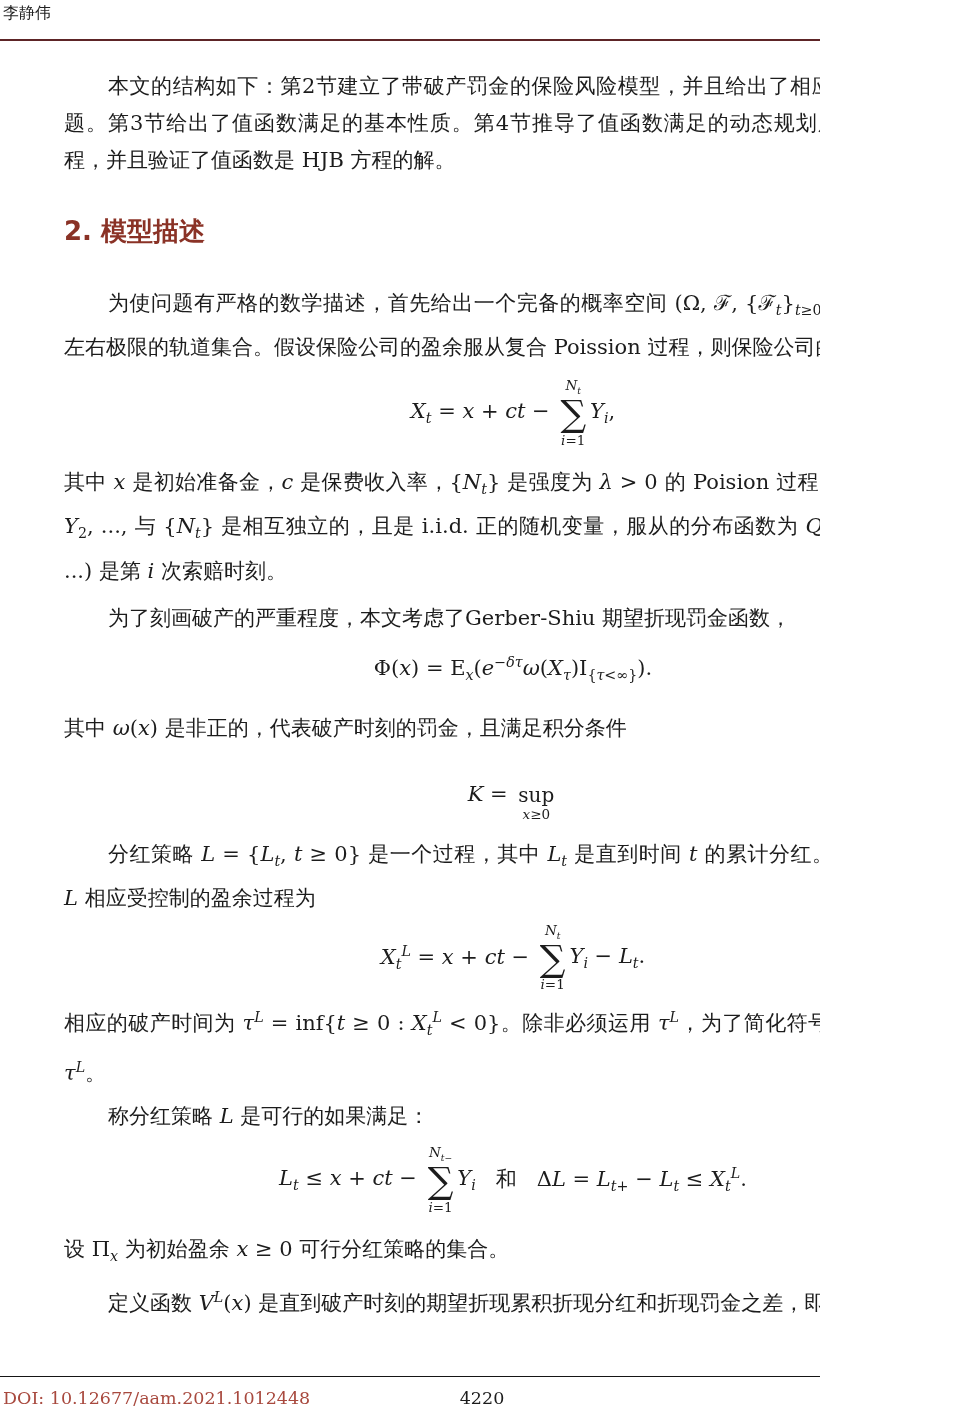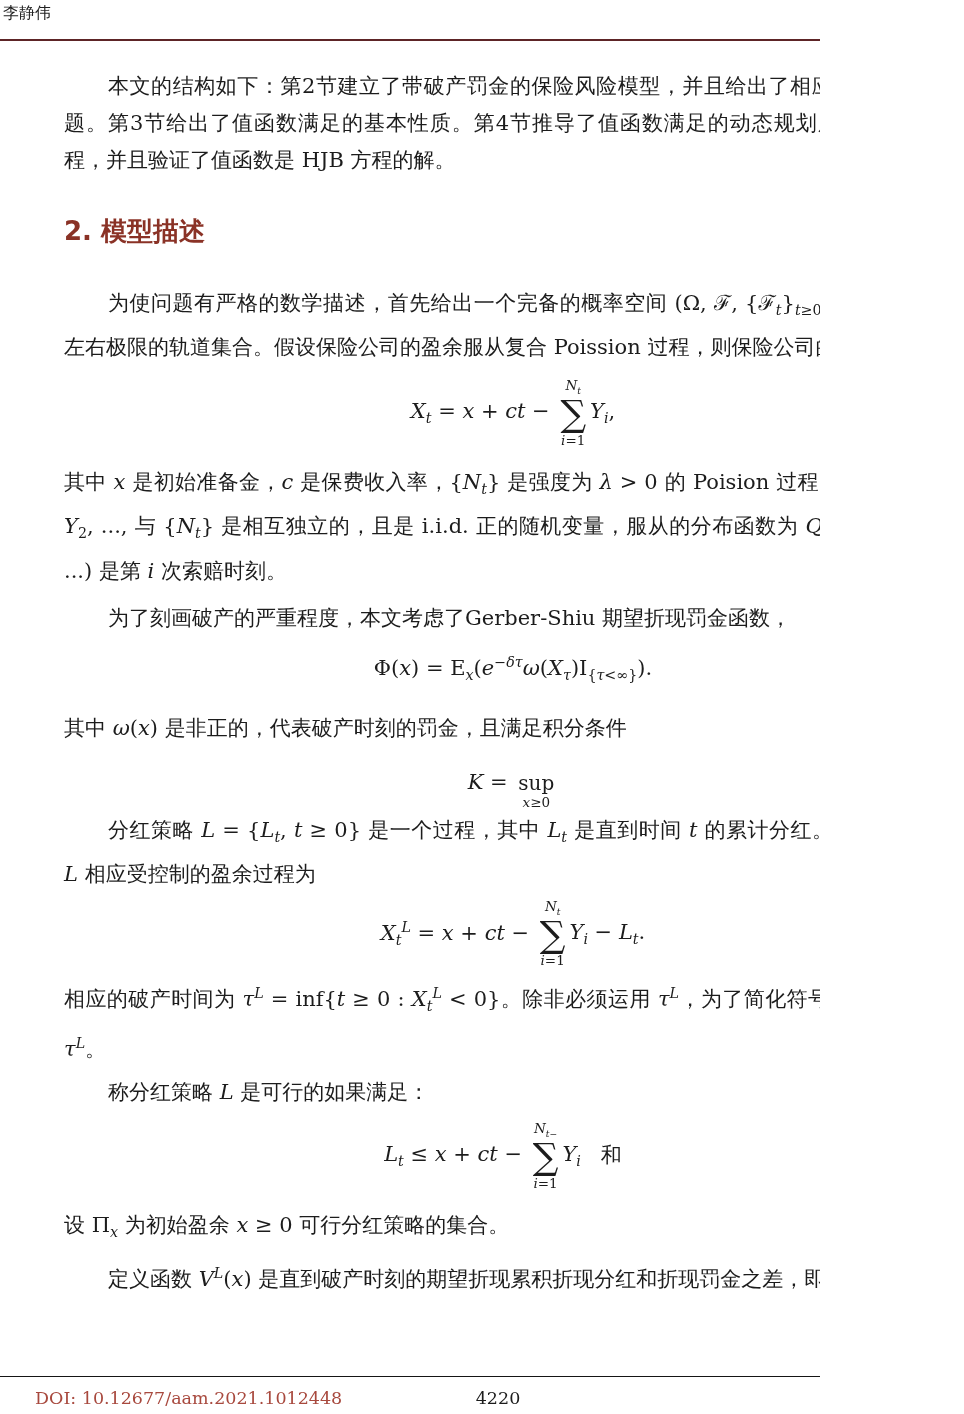--- a/index.html
+++ b/index.html
@@ -46,21 +46,21 @@
   
   .eqrow{
     position:relative;display:flex;justify-content:center;align-items:center;
     font-size:21px;line-height:1.3;text-align:center;text-indent:0;
   }
   .eqrow .m{white-space:pre-wrap;}
   .eqnum{position:absolute;right:0;top:50%;transform:translateY(-50%);font-size:20px;font-style:normal;}
   .sum{display:inline-flex;flex-direction:column;align-items:center;line-height:1;margin:0 4px;}
   .sum .lim{font-size:13.5px;line-height:1.15;}
   .sum .sigma{font-size:36px;line-height:.95;padding:1px 0;}
-  .suplim{display:inline-flex;flex-direction:column;align-items:center;line-height:1.15;margin:0 4px;transform:translateY(9px);}
+  .suplim{display:inline-flex;flex-direction:column;align-items:center;line-height:1.15;margin:12px 4px;transform:translateY(9px);}
   .suplim .op{font-size:20px;}
   .suplim .lim{font-size:13.5px;}
   .conj{margin:0 20px;}
   .eq-pad-v{padding:6px 0;}
 
   sub{font-size:68%;}
   sup{font-size:68%;}
 
   
   .bullets{list-style:none;margin:0;padding:0 0 0 24px;}
@@ -69,21 +69,21 @@
 
   
   .footer{
     position:absolute;left:0;top:1376px;width:964px;
     border-top:1.5px solid #151515;
     box-sizing:border-box;
     padding:9px 3px 0 3px;
     display:flex;align-items:baseline;
     font-size:17.5px;
   }
-  .footer .left{flex:1 1 0;text-align:left;color:var(--accent);margin-left:32px;}
+  .footer .left{flex:1 1 0;text-align:left;color:var(--accent);}
   .footer .center{flex:0 0 auto;color:#1c1c1c;}
   .footer .right{flex:1 1 0;text-align:right;color:var(--accent);}
 </style>
 </head>
 <body>
 
 <div class="page">
 
   <div class="running-head">李静伟</div>
   <div class="head-rule"></div>
@@ -146,20 +146,21 @@
 
     <div class="eqrow mt4 eq-pad-v">
       <span class="m"><i>L</i><sub><i>t</i></sub> ≤ <i>x</i> + <i>ct</i> − </span>
       <span class="sum">
         <span class="lim"><i>N</i><sub><i>t</i>−</sub></span>
         <span class="sigma">∑</span>
         <span class="lim"><i>i</i>=1</span>
       </span>
       <span class="m"><i>Y</i><sub><i>i</i></sub></span>
       <span class="m conj">和</span>
+      <span class="m">Δ<i>L</i> = <i>L</i><sub><i>t</i>+</sub> − <i>L</i><sub><i>t</i></sub> ≤ <i>X</i><sub><i>t</i></sub><sup><i>L</i></sup>.</span>
     </div>
 
     <p class="para mt10">设 Π<sub><i>x</i></sub> 为初始盈余 <i>x</i> ≥ 0 可行分红策略的集合。</p>
 
     <p class="para indent mt4">定义函数 <i>V</i><sup><i>L</i></sup>(<i>x</i>) 是直到破产时刻的期望折现累积折现分红和折现罚金之差，即</p>
 
   </div>
 
   <div class="footer">
     <span class="left">DOI: 10.12677/aam.2021.1012448</span>

